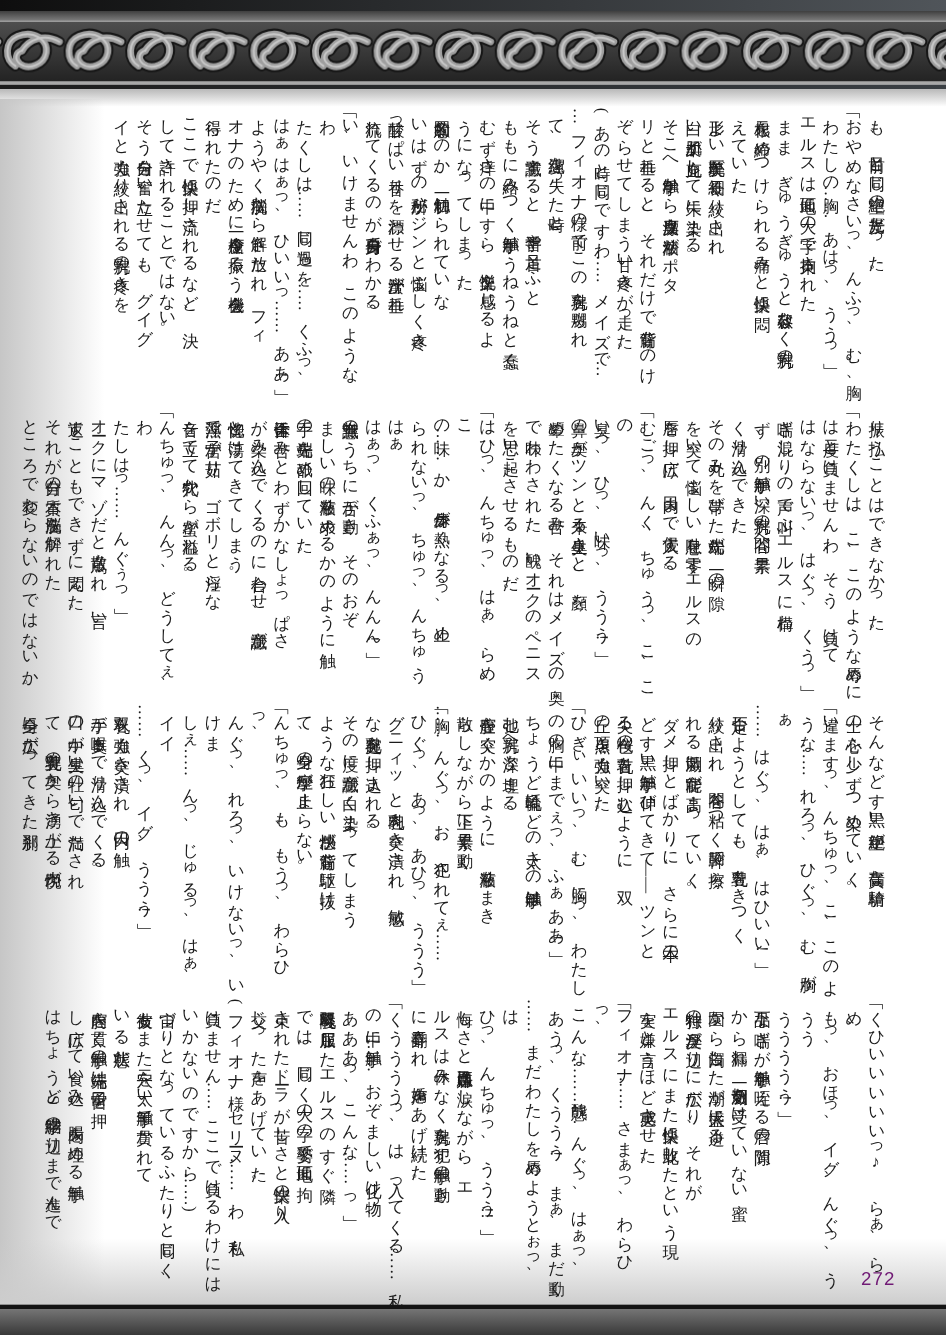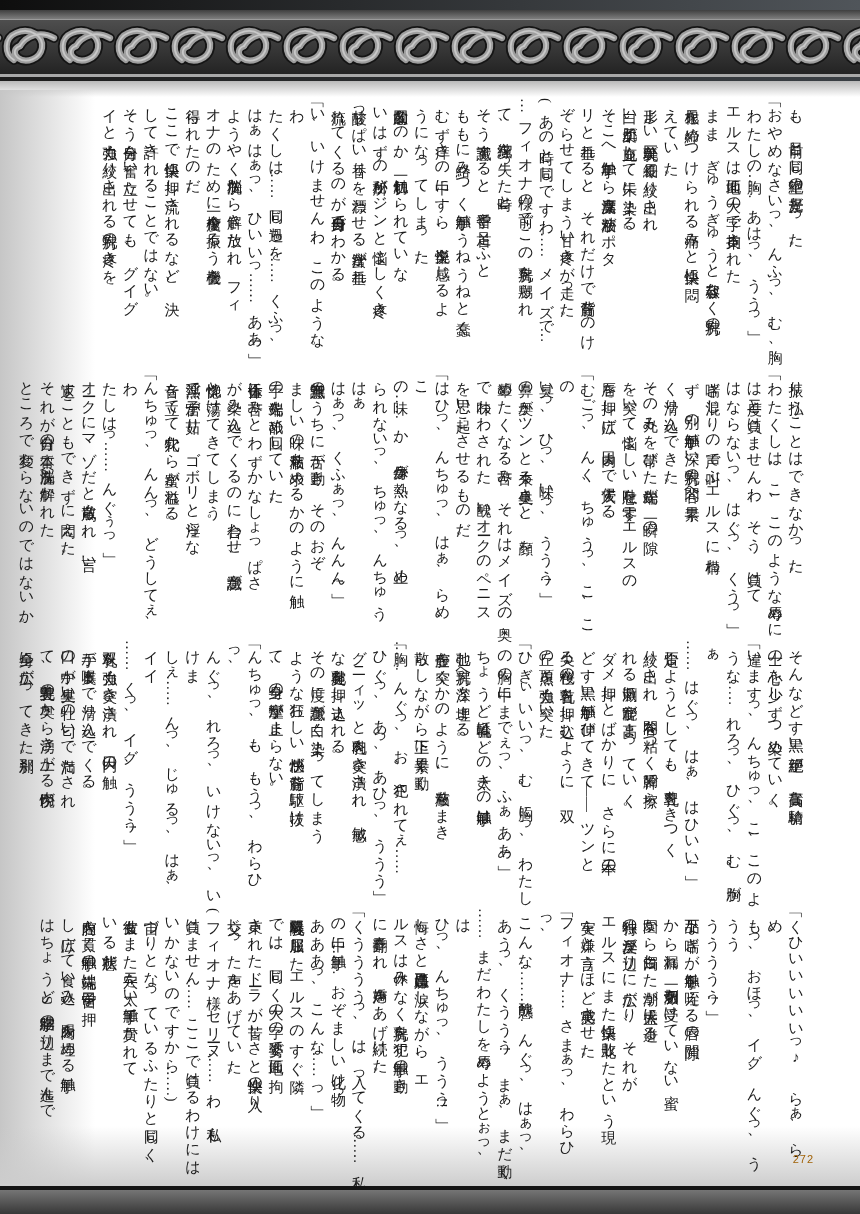--- a/index.html
+++ b/index.html
@@ -26,21 +26,21 @@
     position:absolute;left:96px;right:54px;height:266px;
     writing-mode:vertical-rl;text-orientation:mixed;
     color:#1b1b1b;font-size:15px;line-height:20.8px;letter-spacing:.4px;
   }
   #band1{top:98px;} #band2{top:371px;} #band3{top:640px;} #band4{top:908px;}
   .tl{margin:0;}
   
   .page-number{
     position:absolute;top:1153px;right:46px;
     font-family:"Liberation Sans","DejaVu Sans",sans-serif;
-    font-size:11px;color:#a16207;letter-spacing:1px;
+    font-size:17px;color:#701a75;letter-spacing:1px;
   }
   .footer-line{position:absolute;left:0;right:0;top:1186px;height:4px;background:#141414;}
   .footer-bar{position:absolute;left:0;right:0;top:1190px;height:24px;
     background:linear-gradient(to bottom,#757575,#383838);}
 </style>
 </head>
 <body>
 
 <div class="hdr">
   <div class="hdr-bar1"></div>

